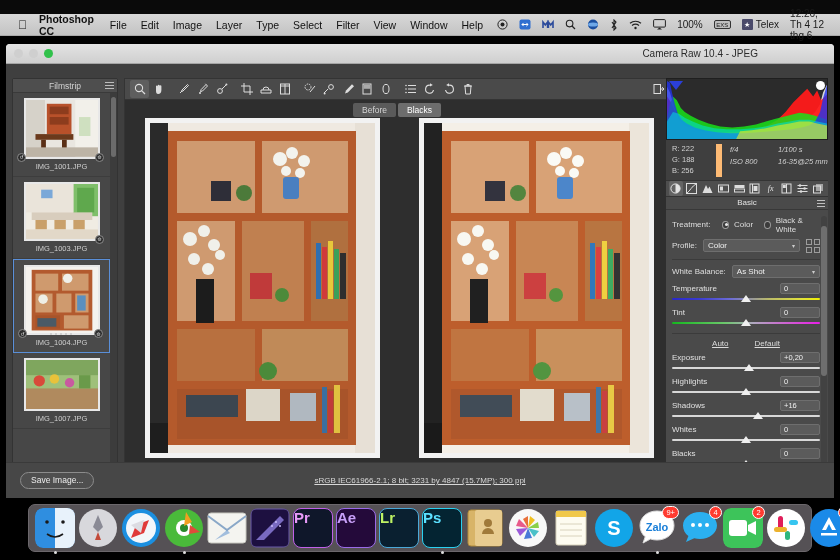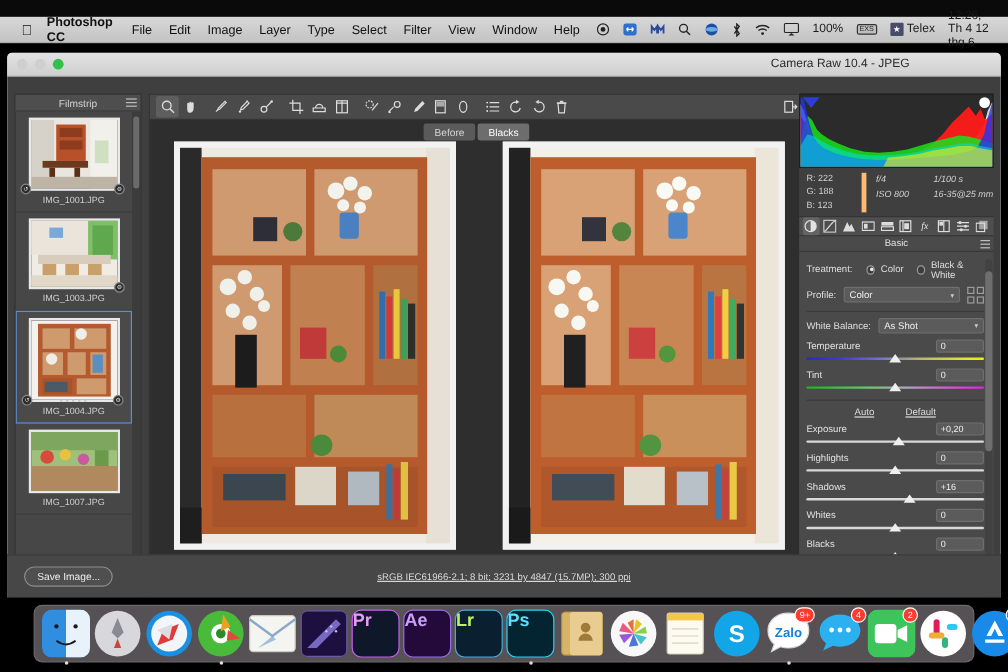--- a/index.html
+++ b/index.html
@@ -146,21 +146,21 @@
   .rpanel { position:absolute; right:6px; top:14px; width:162px; height:434px; background:#3f3f3f; }
   .histo {
     position:relative; width:100%; height:62px; background:#2b2b2b; border:1px solid #1f1f1f;
   }
   .histo svg { display:block; width:100%; height:100%; }
   .clip-l { position:absolute; left:2px; top:2px; width:0;height:0;
             border-left:7px solid transparent;border-right:7px solid transparent;border-top:9px solid #2b3fd8; }
   .clip-r { position:absolute; right:2px; top:2px; width:9px;height:9px;background:#fff;border-radius:50%; }
 
   .readout { display:flex; background:#3f3f3f; padding:4px 0 3px; font-size:7.5px; color:#d0d0d0; }
-  .rgb-col { width:56px; padding-left:6px; border-right:4px solid #fdba74; line-height:1.45; }
+  .rgb-col { width:56px; padding-left:6px; border-right:6px solid #fdba74; line-height:1.45; }
   .exif-col { flex:1; padding-left:8px; line-height:1.6;font-style:italic; }
   .exif-row { display:flex; gap:10px; }
   .exif-row span:first-child { min-width:38px; }
 
   .ptabs {
     display:flex; align-items:center; background:#4e4e4e; height:17px;
     border-top:1px solid #343434; border-bottom:1px solid #343434; padding:0 3px; gap:2px;
   }
   .ptab { width:15px;height:15px;display:flex;align-items:center;justify-content:center;color:#d8d8d8;font-size:9px;}
   .ptab.on { background:#646464; border-radius:2px; }
@@ -754,21 +754,21 @@
           <span class="clip-r"></span>
         </div>
 
         <div class="readout">
           <div class="rgb-col">
             <div><span>R:</span>
                  <span>222</span></div>
             <div><span>G:</span>
                  <span>188</span></div>
             <div><span>B:</span>
-                 <span>123</span></div>
+                 <span>256</span></div>
           </div>
           <div class="exif-col">
             <div class="exif-row">
               <span>f/4</span>
               <span>1/100 s</span>
             </div>
             <div class="exif-row">
               <span>ISO 800</span>
               <span>16-35@25 mm</span>
             </div>

